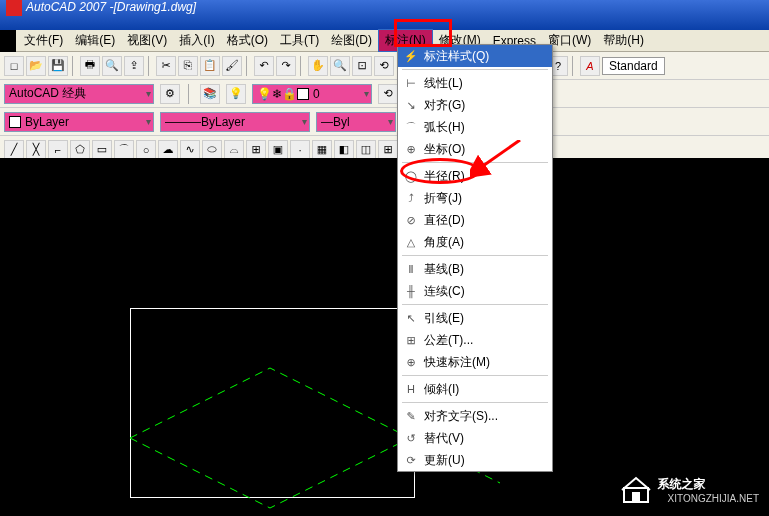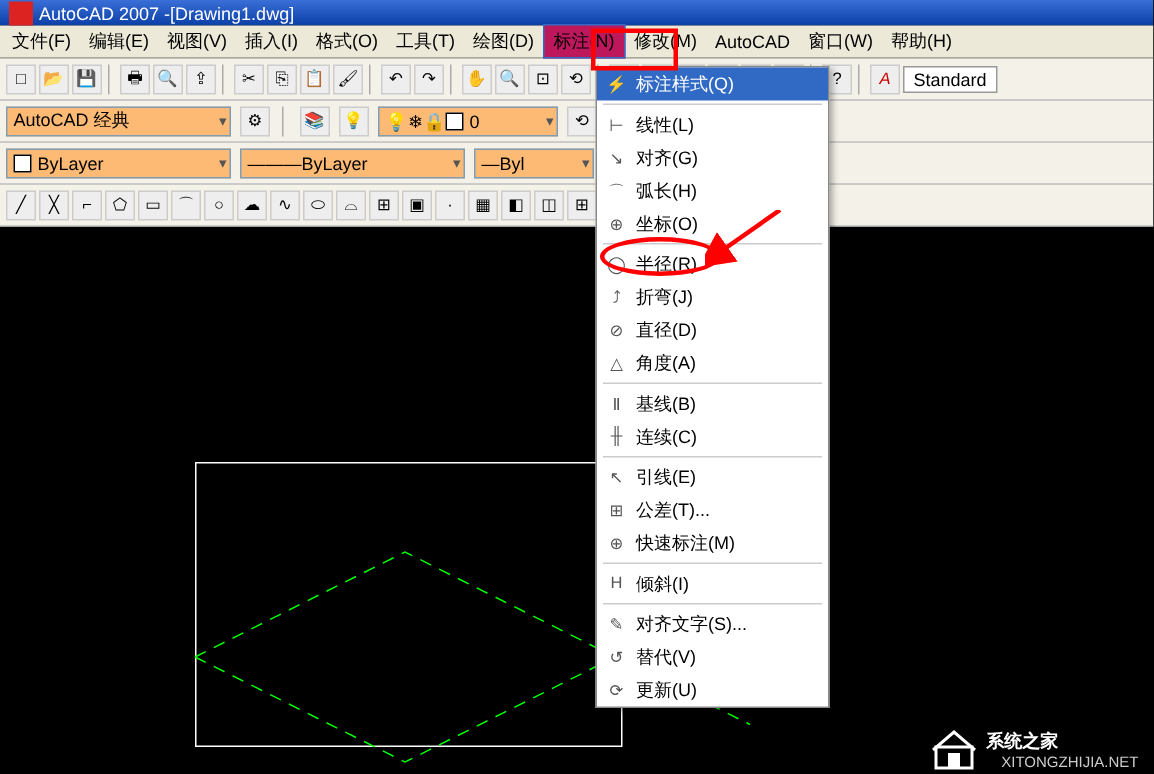--- a/index.html
+++ b/index.html
@@ -1,42 +1,42 @@
 <!DOCTYPE html>
 <html><head>
 <meta charset="utf-8">
 <style>
 * { margin:0; padding:0; box-sizing:border-box; font-family:"Microsoft YaHei","SimSun",sans-serif; font-size:12px; }
 body { width:769px; height:516px; background:#000; overflow:hidden; position:relative; }
-.titlebar { height:17px; background:linear-gradient(#3a6fd8,#0a3fa8); color:#fff; display:flex; align-items:center; padding:0 6px; }
+.titlebar { height:30px; background:linear-gradient(#3a6fd8,#0a3fa8); color:#fff; display:flex; padding:0 6px;font-style:italic; }
 .titlebar .icon { width:16px; height:16px; background:#d22; margin-right:4px; display:inline-block; }
-.menubar { height:22px; background:#ece9d8; display:flex; align-items:center; padding:0 2px; border-bottom:1px solid #aca899; }
+.menubar { height:22px; background:#ece9d8; display:flex; align-items:center; padding:0 2px; border-bottom:1px solid #aca899;margin-left:16px; }
 .menubar .item { padding:2px 6px; cursor:default; }
 .menubar .item.active { border:1px solid #316ac5; background:#be185d; }
 .toolbar { height:28px; background:#f4f2e8; border-bottom:1px solid #ccc; display:flex; align-items:center; padding:0 4px; gap:2px; }
 .toolbar2 { height:28px; background:#f4f2e8; border-bottom:1px solid #ccc; display:flex; align-items:center; padding:0 4px; gap:6px; }
 .tbtn { width:20px; height:20px; background:#eee; border:1px solid #ccc; display:inline-flex; align-items:center; justify-content:center; font-size:11px; }
 .tsep { width:4px; height:20px; border-left:1px solid #aaa; margin:0 2px; }
-.dropdown { height:20px; border:1px solid #7f9db9; background:#fdba74; padding:0 32px 0 4px; display:flex; align-items:center; position:relative; }
+.dropdown { height:20px; border:1px solid #7f9db9; background:#ec4899; padding:0 32px 0 4px; display:flex; align-items:center; position:relative; }
 .dropdown::after { content:"▾"; position:absolute; right:2px; font-size:10px; color:#555; }
 .layer-sw { width:12px; height:12px; border:1px solid #000; display:inline-block; margin-right:4px; }
 .std-label { border:1px solid #999; padding:1px 6px; background:#fff; display:flex; align-items:center; }
 .canvas { position:absolute; top:158px; left:0; right:0; bottom:0; background:#000; }
 .rect { position:absolute; border:1px solid #fff; left:130px; top:150px; width:285px; height:190px; }
 .diamond { position:absolute; left:130px; top:190px; }
 .diamond svg { overflow:visible; }
 .context-menu { position:absolute; left:397px; top:44px; width:156px; background:#fff; border:1px solid #888; box-shadow:2px 2px 4px rgba(0,0,0,.3); z-index:100; }
 .context-menu .row { height:22px; display:flex; align-items:center; padding:0 8px 0 4px; cursor:default; }
 .context-menu .row.sel { background:#316ac5; color:#fff; }
 .context-menu .row .ic { width:18px; height:16px; margin-right:4px; display:flex; align-items:center; justify-content:center; font-size:11px; color:#555; }
 .context-menu .row.sel .ic { color:#fff; }
 .context-menu .sep { height:1px; background:#ccc; margin:2px 4px; }
 .red-oval { position:absolute; border:3px solid #f00; border-radius:50%; z-index:200; }
 .red-arrow { position:absolute; z-index:200; }
-.watermark { position:absolute; right:10px; bottom:0; color:#fff; font-size:18px; font-weight:bold; display:flex; align-items:center; z-index:50; }
+.watermark { position:absolute; right:10px; bottom:10px; color:#fff; font-size:18px; font-weight:bold; display:flex; align-items:center; z-index:50; }
 .watermark .logo { width:32px; height:32px; margin-right:6px; }
 .watermark .sub { font-size:10px; font-weight:normal; display:block; color:#ccc;margin-left:10px; }
 </style>
 </head>
 <body>
 
 <div class="titlebar">
   <span class="icon"></span>
   <span>AutoCAD 2007 - </span>
   <span>[Drawing1.dwg]</span>
@@ -45,21 +45,21 @@
 <div class="menubar">
   <span class="item">文件(F)</span>
   <span class="item">编辑(E)</span>
   <span class="item">视图(V)</span>
   <span class="item">插入(I)</span>
   <span class="item">格式(O)</span>
   <span class="item">工具(T)</span>
   <span class="item">绘图(D)</span>
   <span class="item active">标注(N)</span>
   <span class="item">修改(M)</span>
-  <span class="item">AutoCAD</span>
+  <span class="item">Express</span>
   <span class="item">窗口(W)</span>
   <span class="item">帮助(H)</span>
 </div>
 
 <div class="toolbar">
   <span class="tbtn">□</span>
   <span class="tbtn">📂</span>
   <span class="tbtn">💾</span>
   <span class="tsep"></span>
   <span class="tbtn">🖶</span>

